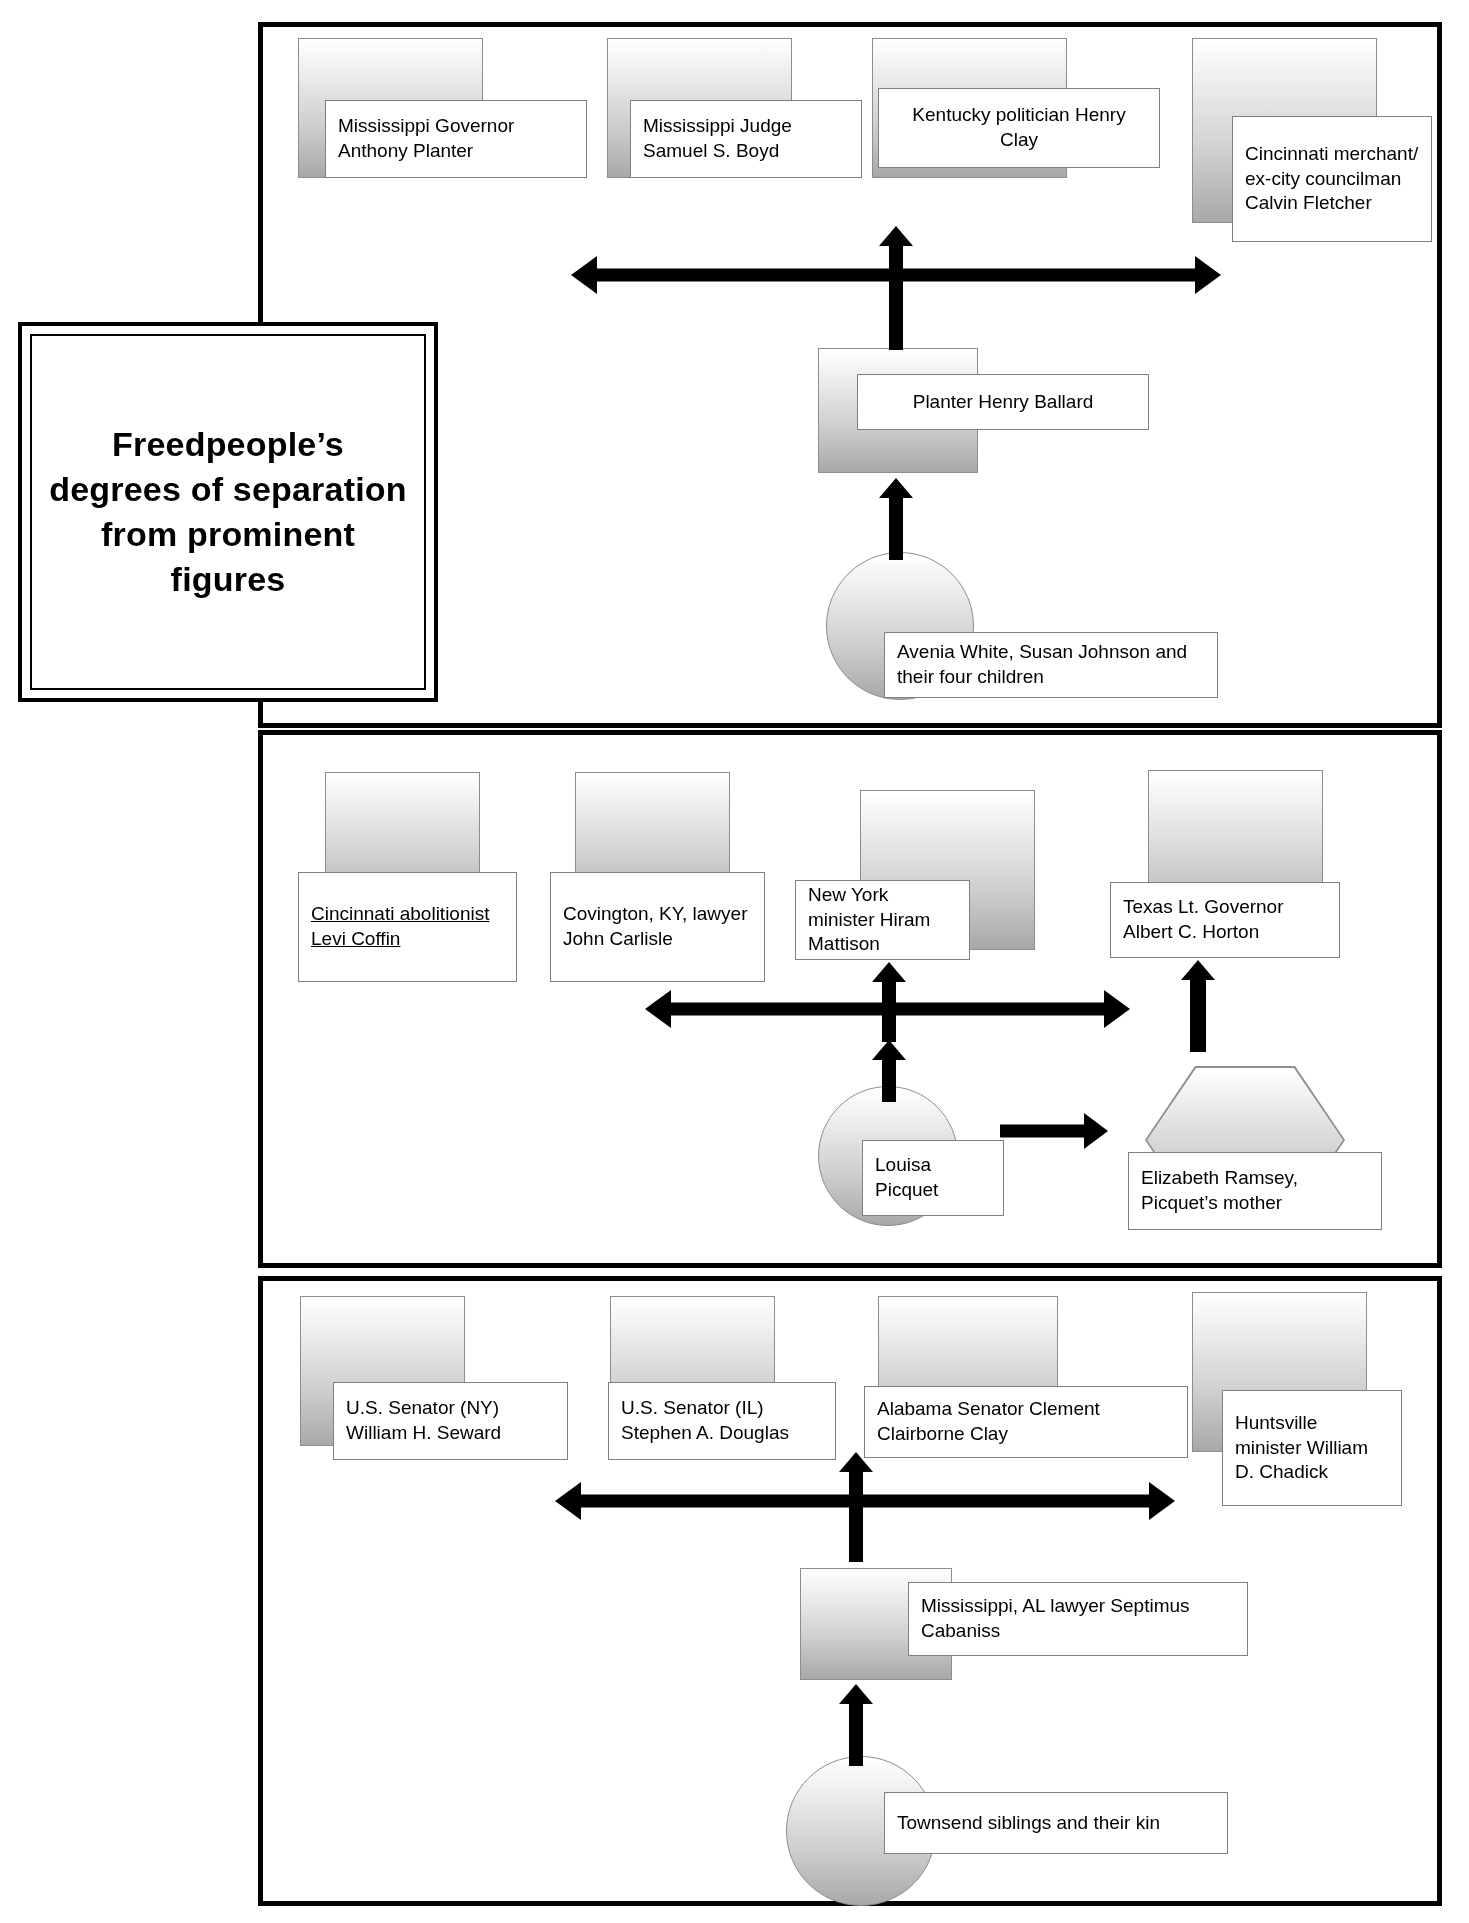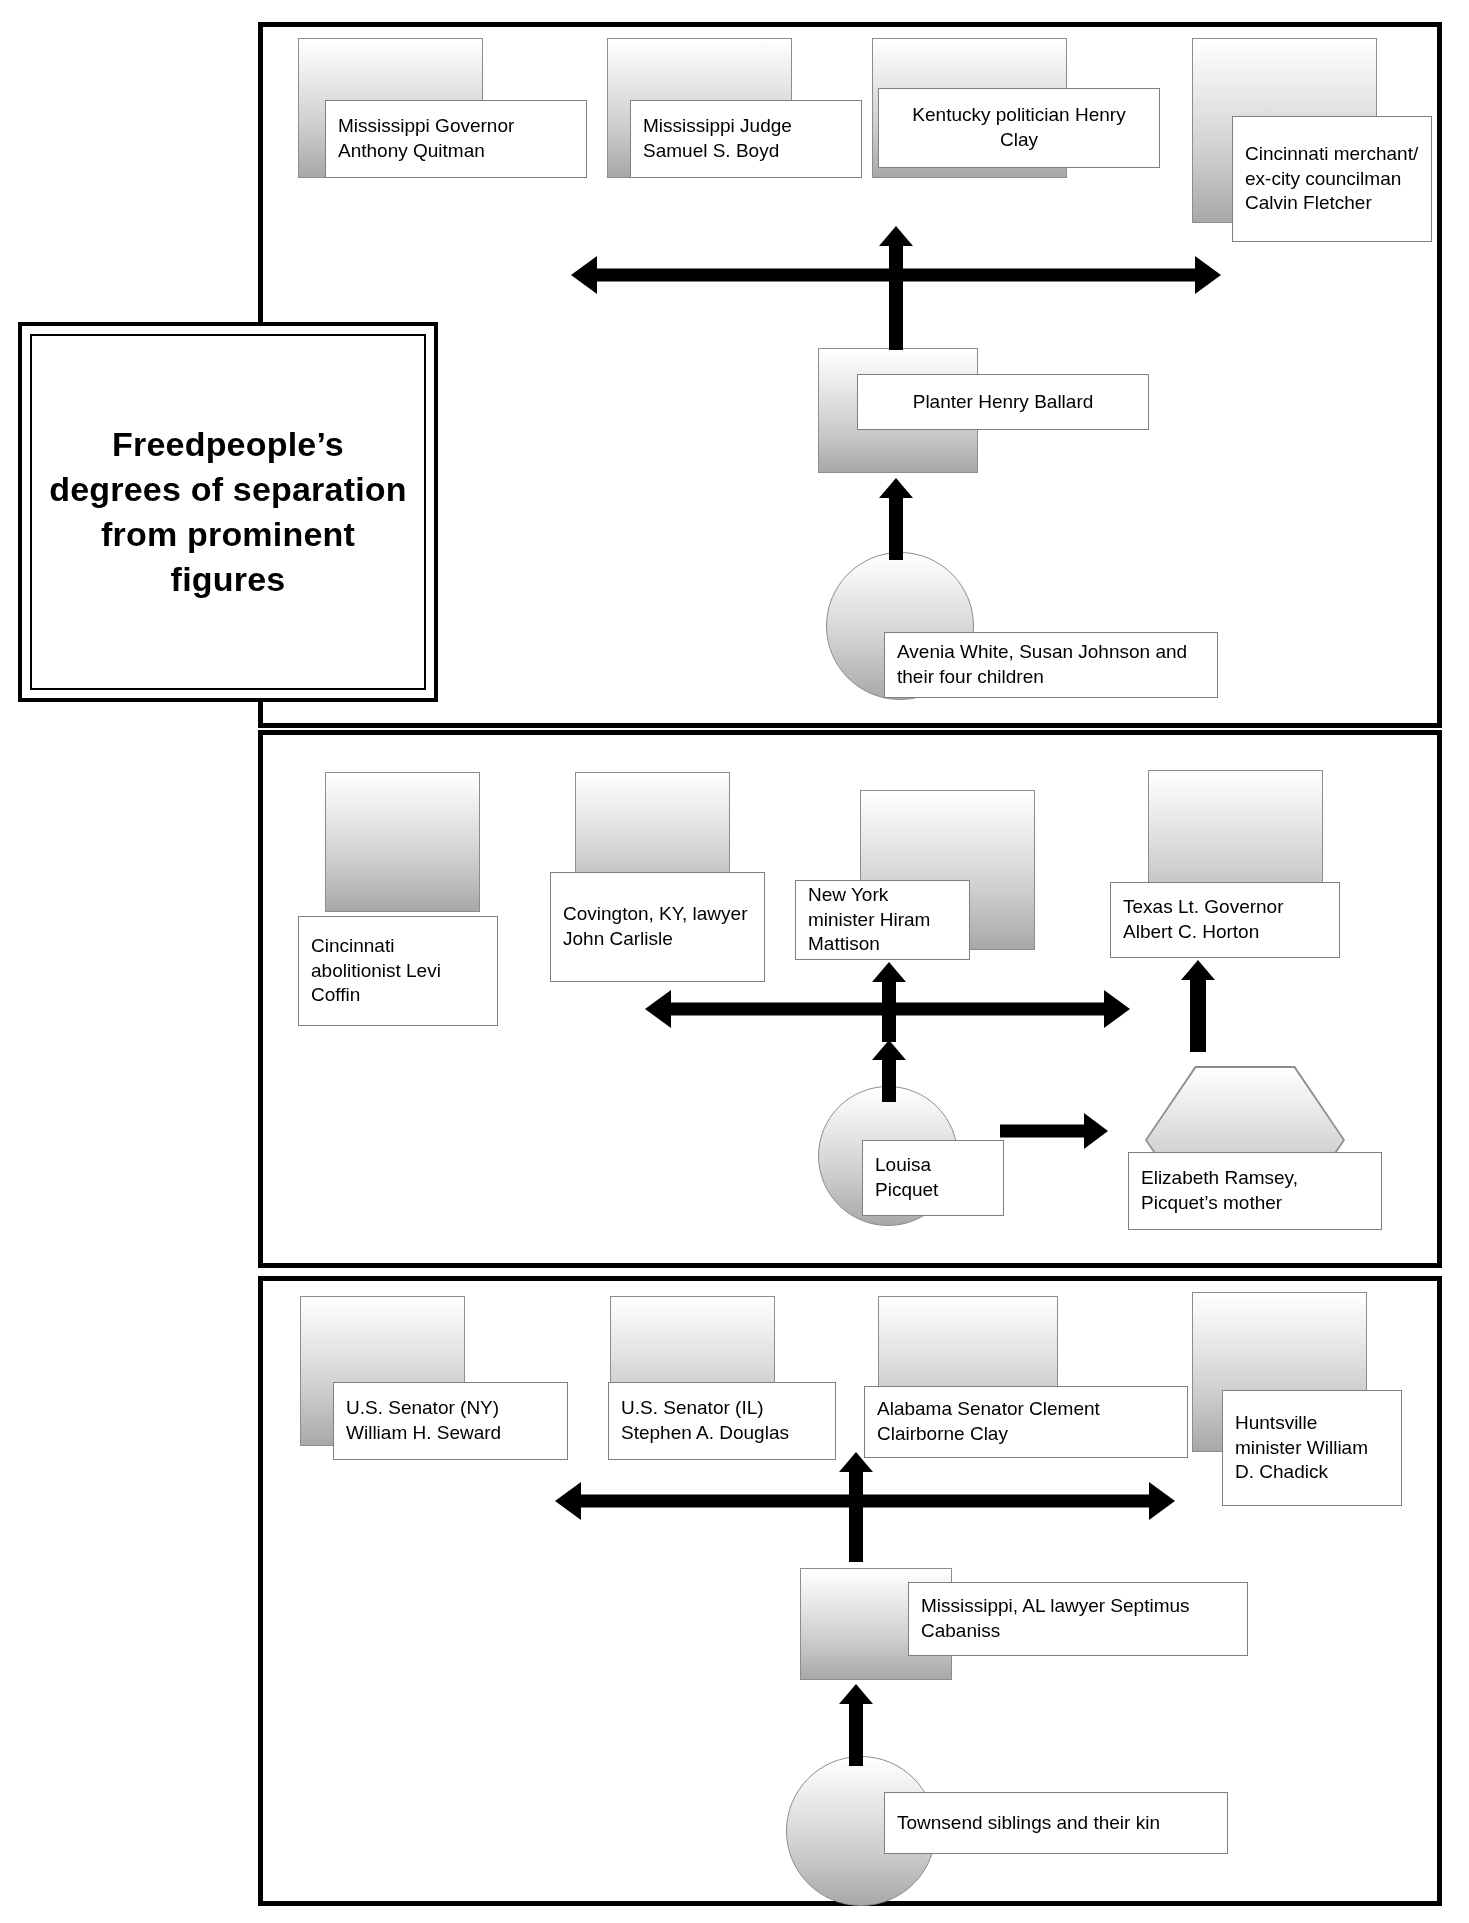--- a/index.html
+++ b/index.html
@@ -177,21 +177,21 @@
     </div>
   </div>
 
   <div class="panel" id="panel-1"></div>
 
   <div class="plate" style="left:298px; top:38px; width:185px; height:140px;"></div>
   <div class="plate" style="left:607px; top:38px; width:185px; height:140px;"></div>
   <div class="plate" style="left:872px; top:38px; width:195px; height:140px;"></div>
   <div class="plate" style="left:1192px; top:38px; width:185px; height:185px;"></div>
 
-  <div class="card" style="left:325px; top:100px; width:262px; height:78px;">Mississippi Governor Anthony Quitman</div>
+  <div class="card" style="left:325px; top:100px; width:262px; height:78px;">Mississippi Governor Anthony Planter</div>
   <div class="card" style="left:630px; top:100px; width:232px; height:78px;">Mississippi Judge Samuel S. Boyd</div>
   <div class="card center" style="left:878px; top:88px; width:282px; height:80px;">Kentucky politician Henry Clay</div>
   <div class="card" style="left:1232px; top:116px; width:200px; height:126px;">Cincinnati merchant/ ex-city councilman Calvin Fletcher</div>
 
   <div class="double-arrow" style="left:571px; top:256px; width:650px; height:38px;">
     <div class="bar" style="left:26px; right:26px;"></div>
     <div class="tip-l"></div>
     <div class="tip-r"></div>
   </div>
 
@@ -211,21 +211,21 @@
   <div class="plate circle" style="left:826px; top:552px; width:148px; height:148px;"></div>
   <div class="card" style="left:884px; top:600px; width:334px; height:66px;margin-top:32px;">Avenia White, Susan Johnson and their four children</div>
 
   <div class="panel" id="panel-2"></div>
 
   <div class="plate" style="left:325px; top:772px; width:155px; height:140px;"></div>
   <div class="plate" style="left:575px; top:772px; width:155px; height:140px;"></div>
   <div class="plate" style="left:860px; top:790px; width:175px; height:160px;"></div>
   <div class="plate" style="left:1148px; top:770px; width:175px; height:160px;"></div>
 
-  <div class="card" style="left:298px; top:916px; width:200px; height:110px;">Cincinnati abolitionist Levi Coffin</div>
+  <div class="card" style="left:298px; top:872px; width:219px; height:110px;text-decoration:underline;">Cincinnati abolitionist Levi Coffin</div>
   <div class="card" style="left:550px; top:872px; width:215px; height:110px;">Covington, KY, lawyer John Carlisle</div>
   <div class="card" style="left:795px; top:880px; width:175px; height:80px;">New York minister Hiram Mattison</div>
   <div class="card" style="left:1110px; top:882px; width:230px; height:76px;">Texas Lt. Governor Albert C. Horton</div>
 
   <div class="double-arrow" style="left:645px; top:990px; width:485px; height:38px;">
     <div class="bar" style="left:26px; right:26px;"></div>
     <div class="tip-l"></div>
     <div class="tip-r"></div>
   </div>
 

